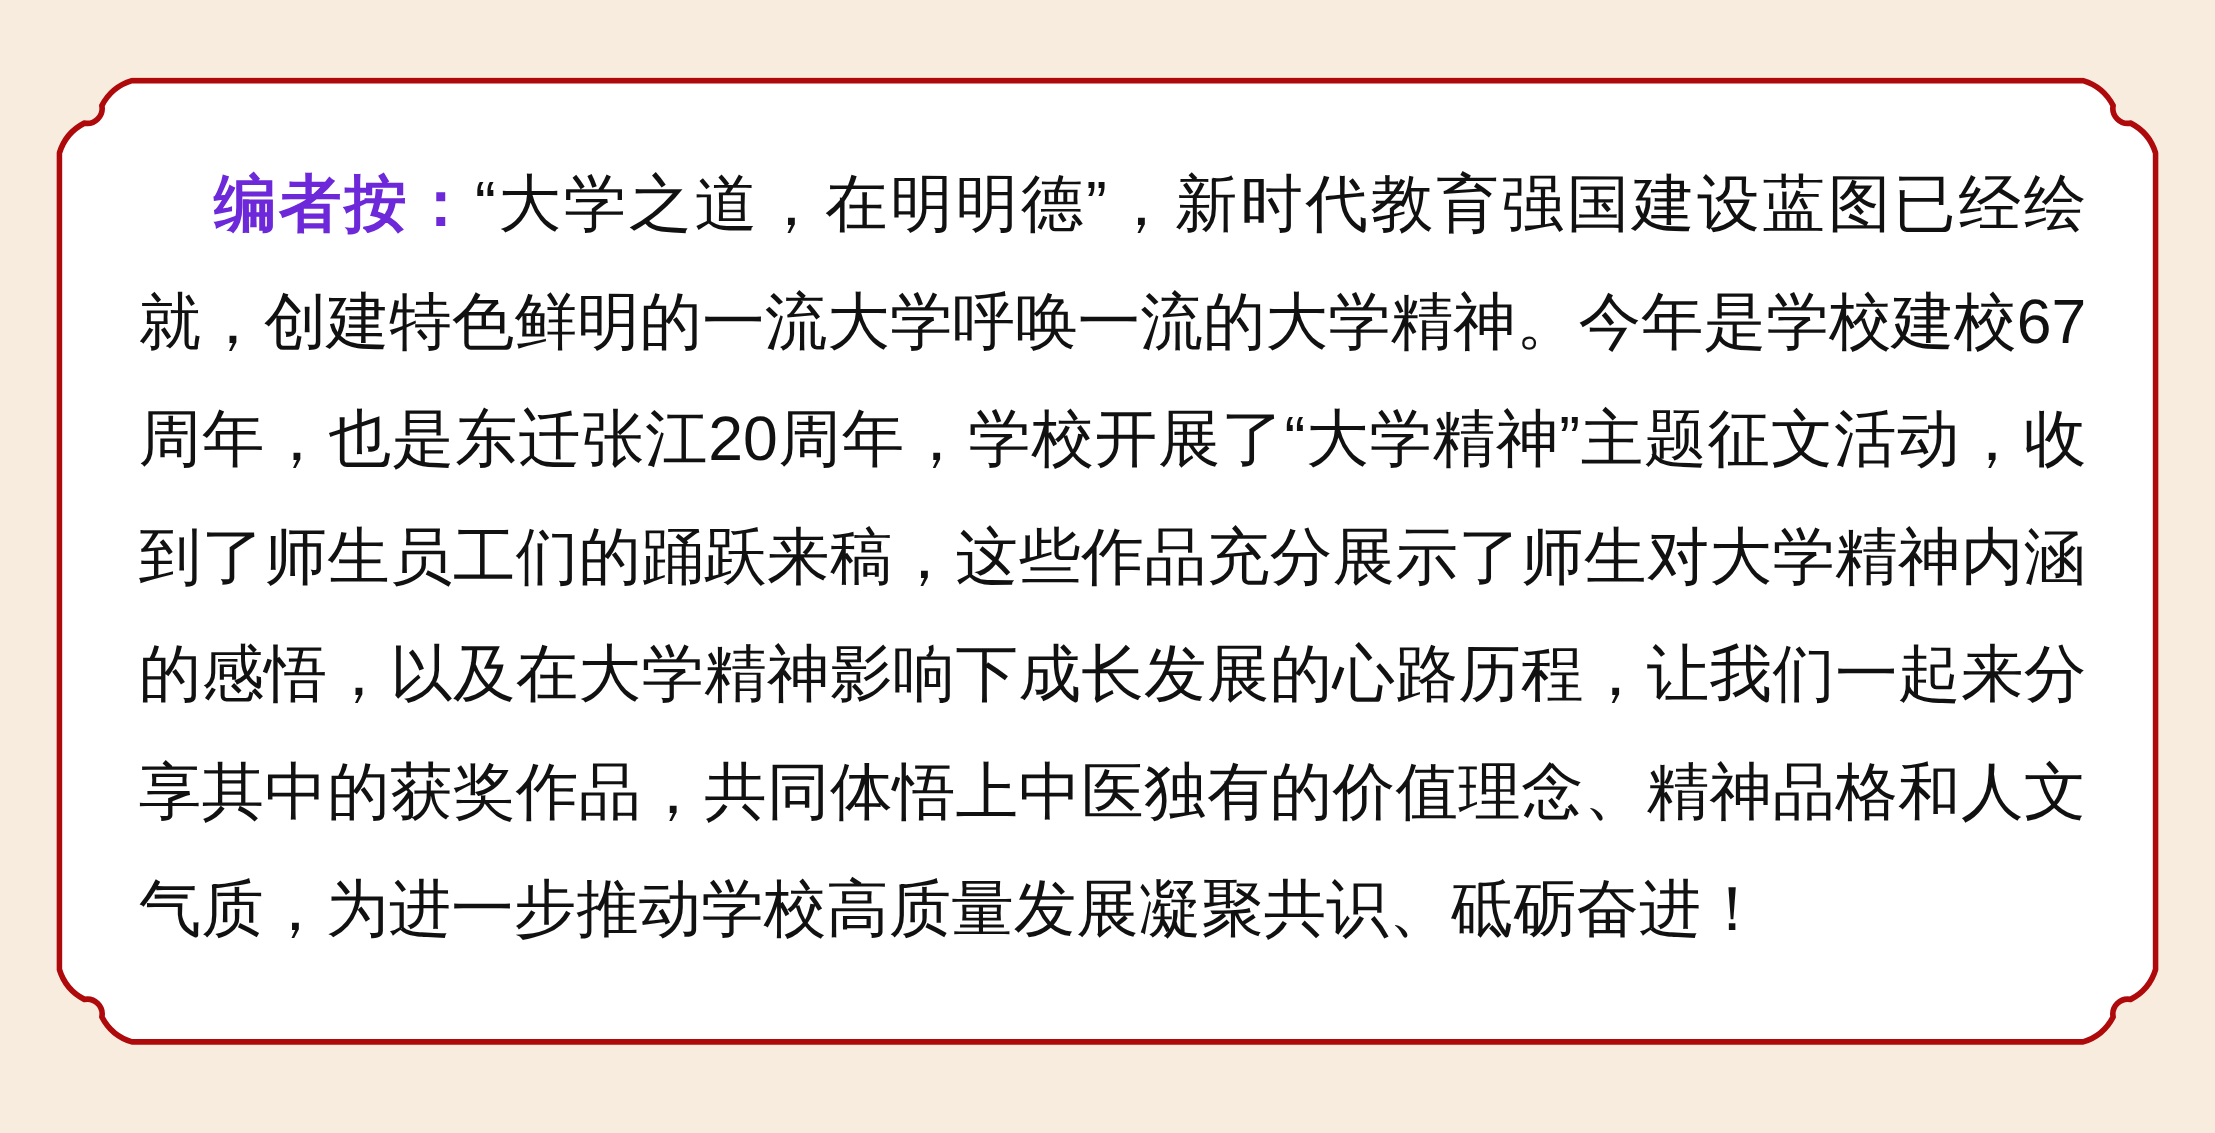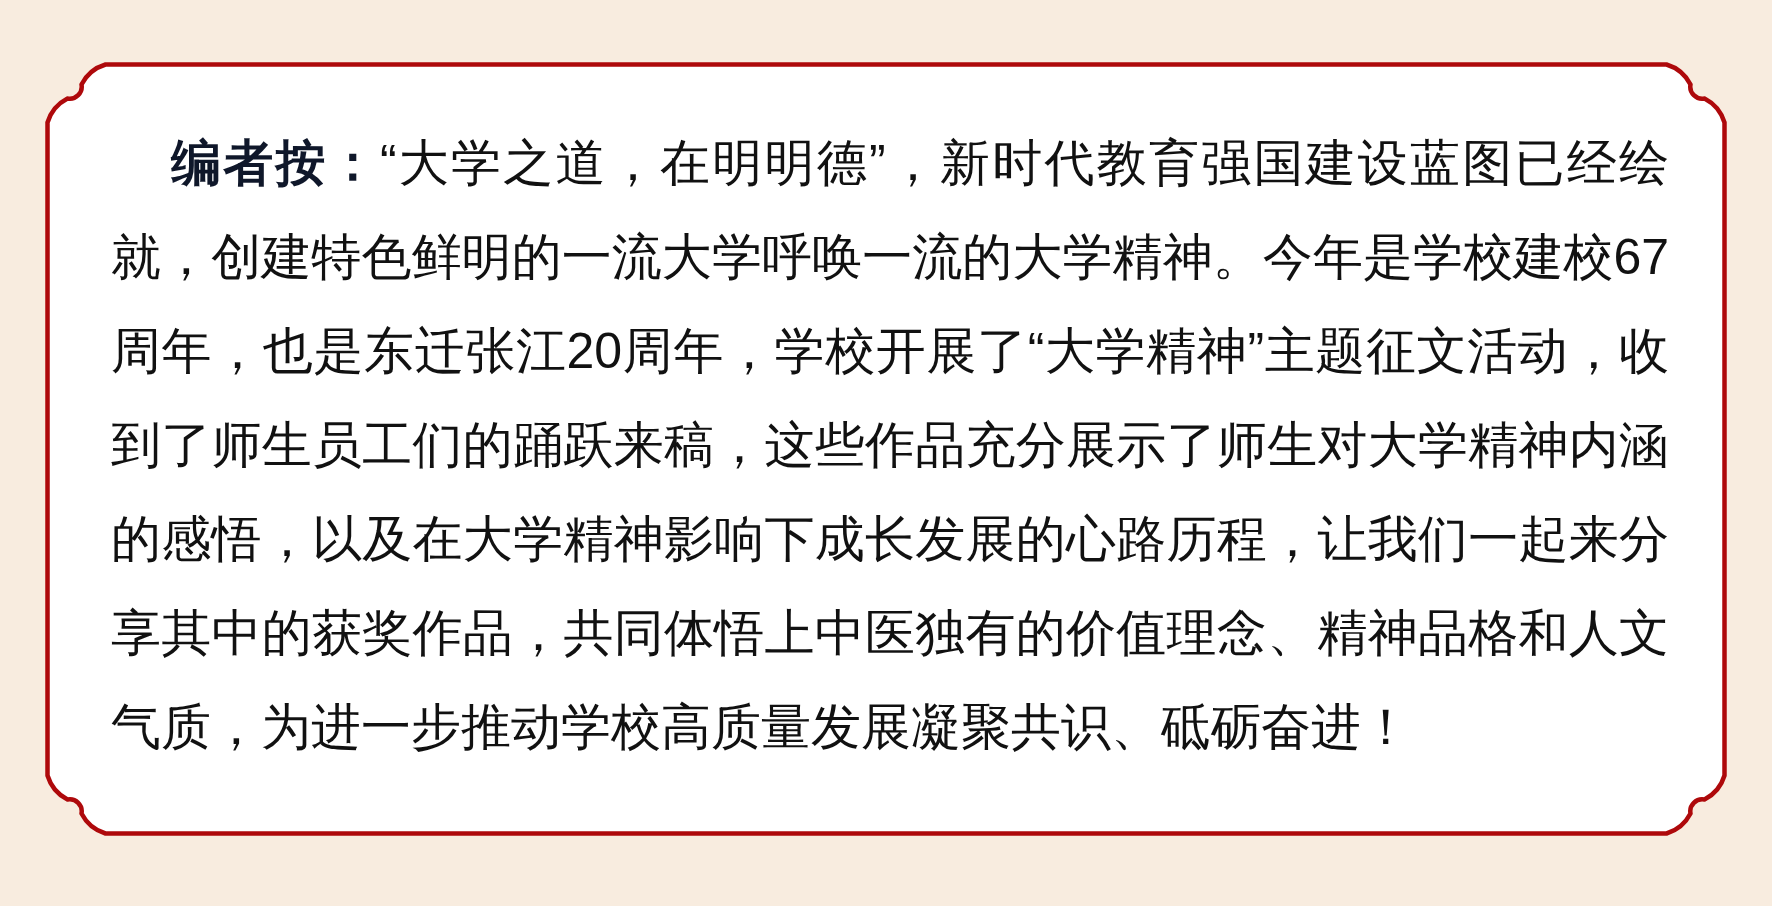--- a/index.html
+++ b/index.html
@@ -42,21 +42,21 @@
     margin: 0;
     font-size: 50px;
     line-height: 94px;
     color: #111111;
     text-align: justify;
     text-indent: 60px;
     letter-spacing: 0;
   }
   .note-lead-in {
     font-weight: bold;
-    color: #0f172a;
+    color: #6d28d9;
   }
   .note-body {
     font-weight: normal;
     color: #111111;
   }
 </style>
 </head>
 <body style="background: rgb(248, 236, 223);">
 
 <div class="card">

